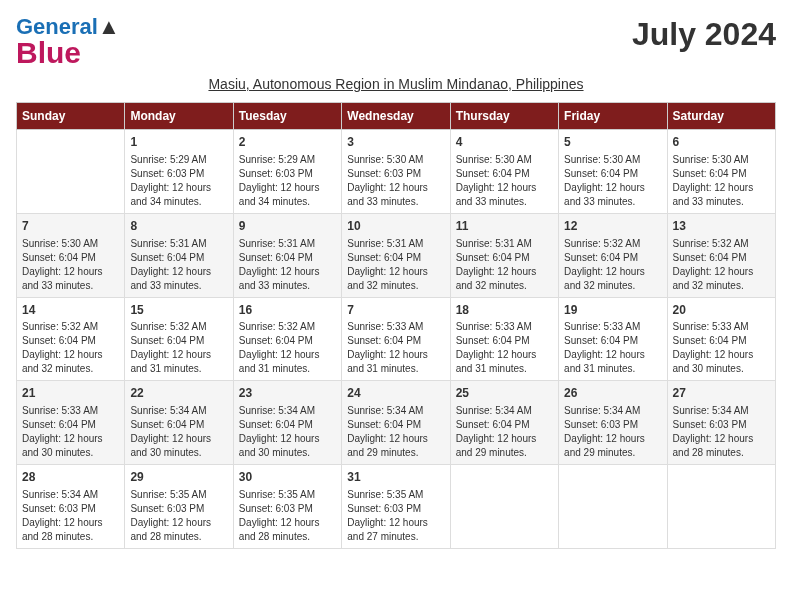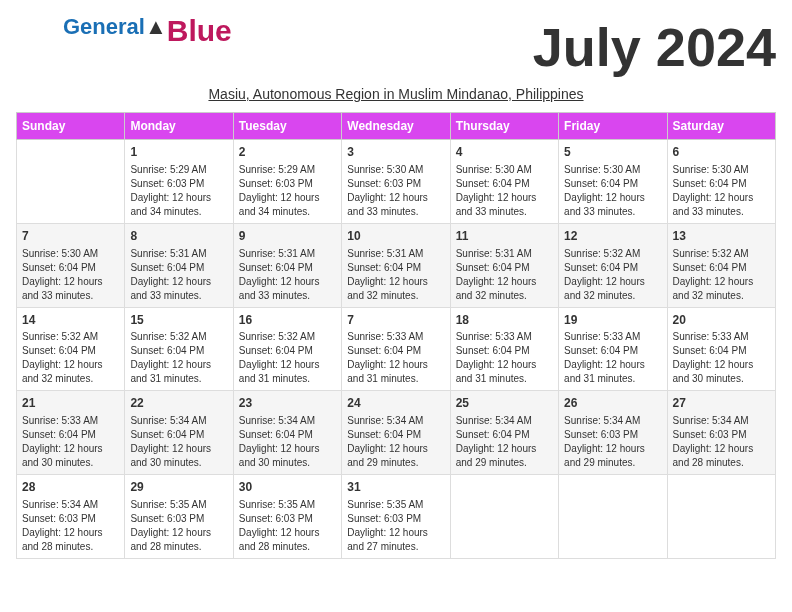--- a/index.html
+++ b/index.html
@@ -11,56 +11,55 @@
       padding: 16px;
     }
     .header-section {
       display: flex;
       justify-content: space-between;
       align-items: flex-start;
       margin-bottom: 8px;
     }
     .logo {
       display: flex;
-      flex-direction: row;
+      flex-direction: column;
       align-items: flex-start;
-      margin-left: 47px;
     }
     .logo-text {
       font-size: 22px;
       font-weight: bold;
       color: #333;
       line-height: 1;
     }
     .logo-text span.blue { color: #1a6fb5; }
     .logo-top-row {
       display: flex;
       align-items: center;
     }
     .month-title {
-      font-size: 54px;
+      font-size: 32px;
       font-weight: bold;
       color: #333;
       text-align: right;
     }
     .subtitle {
       text-align: center;
       font-size: 14px;
       color: #333;
       margin-bottom: 10px;
       font-weight: normal;
       text-decoration: underline;
     }
     table {
       width: 100%;
       border-collapse: collapse;
       font-size: 11px;
     }
     thead tr th {
-      background-color: #d946ef;
+      background-color: #7f1d1d;
       color: #fff;
       text-align: left;
       padding: 6px 5px;
       font-size: 12px;
       font-weight: bold;
       border: 1px solid #ccc;
     }
     tbody tr td {
       vertical-align: top;
       padding: 4px 5px;

